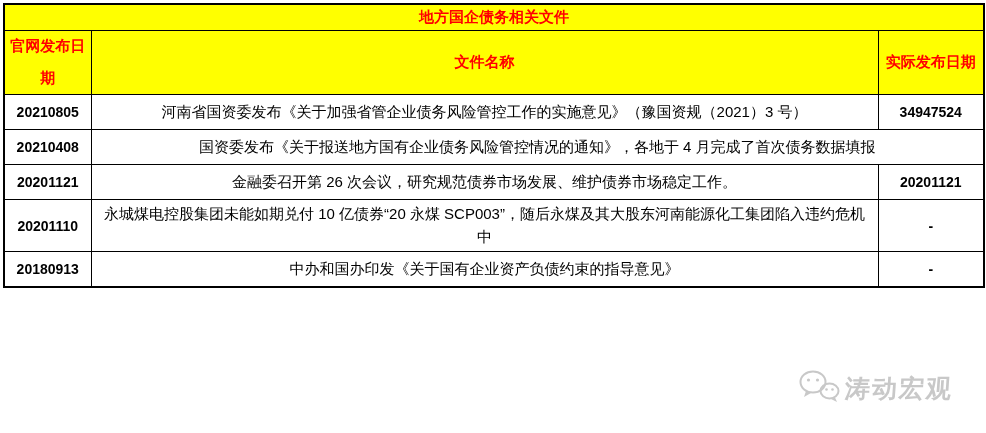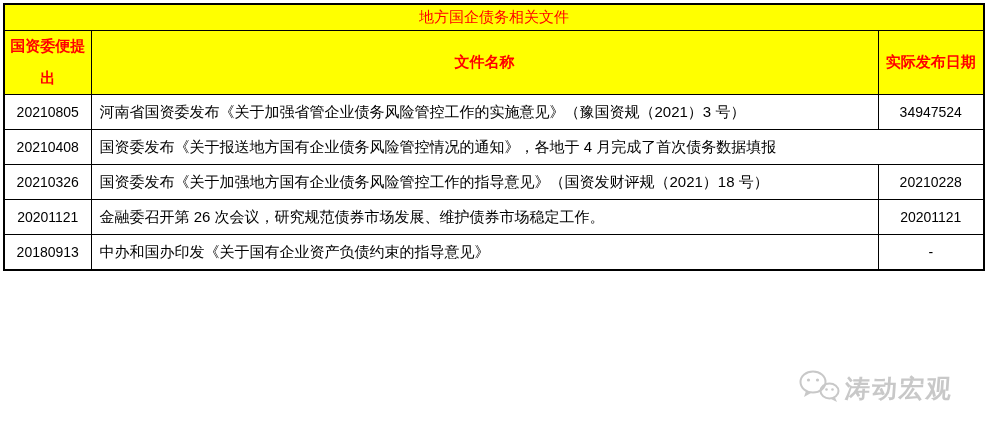--- a/index.html
+++ b/index.html
@@ -8,32 +8,32 @@
     font-family:"Liberation Sans","DejaVu Sans",sans-serif;
     overflow:hidden;
   }
   .table-wrap{position:absolute;left:3px;top:3px;width:980px;}
   table{border-collapse:collapse;width:100%;table-layout:fixed;border:2px solid #000;}
   th,td{border:1px solid #000;overflow:hidden;}
   
   .title-row th{
     background:#FFFF00;color:#FF0000;text-align:center;
     font-family:"DejaVu Serif","Liberation Serif",serif;
-    font-weight:normal;font-size:15px;height:25px;padding:0;
+    font-weight:bold;font-size:15px;height:25px;padding:0;
   }
   
   .header-row th{
     background:#FFFF00;color:#FF0000;text-align:center;vertical-align:middle;
     font-family:"DejaVu Serif","Liberation Serif",serif;
     font-weight:bold;font-size:15px;height:61px;line-height:2.1;padding:0 4px;
   }
   
   td{font-size:15px;color:#000;vertical-align:middle;background:#fff;}
-  td.date{text-align:center;font-size:14px;padding:0 2px;font-family:"Liberation Sans","DejaVu Sans",sans-serif;}
-  td.name{text-align:left;padding:2px 8px;line-height:1.5;}
+  td.date{text-align:center;font-size:14px;padding:0 2px;font-family:"Liberation Sans","DejaVu Sans",sans-serif;font-weight:bold;}
+  td.name{text-align:center;padding:2px 8px;line-height:1.5;}
   tr.row-n td{height:30px;}
   tr.row-t td{height:47px;}
   
   .watermark{
     position:absolute;left:798px;top:370px;width:185px;height:36px;
     display:flex;align-items:center;gap:5px;
     color:#bfbfbf;opacity:.85;pointer-events:none;
   }
   .watermark .wm-text{
     font-family:"DejaVu Serif","Liberation Serif",serif;
@@ -49,44 +49,44 @@
     <colgroup>
       <col style="width:87px">
         <col style="width:787px">
         <col style="width:106px">
     </colgroup>
     <thead>
       <tr class="title-row">
         <th colspan="3">地方国企债务相关文件</th>
       </tr>
       <tr class="header-row">
-        <th>国资委便提出</th>
+        <th>官网发布日期</th>
         <th>文件名称</th>
         <th>实际发布日期</th>
       </tr>
     </thead>
     <tbody>
       <tr class="row-n">
         <td class="date">20210805</td>
         <td class="name">河南省国资委发布《关于加强省管企业债务风险管控工作的实施意见》（豫国资规（2021）3 号）</td>
         <td class="date">34947524</td>
       </tr>
       <tr class="row-n">
         <td class="date">20210408</td>
         <td class="name" colspan="2">国资委发布《关于报送地方国有企业债务风险管控情况的通知》，各地于 4 月完成了首次债务数据填报</td>
       </tr>
       <tr class="row-n">
-        <td class="date">20210326</td>
-        <td class="name">国资委发布《关于加强地方国有企业债务风险管控工作的指导意见》（国资发财评规（2021）18 号）</td>
-        <td class="date">20210228</td>
-      </tr>
-      <tr class="row-n">
         <td class="date">20201121</td>
         <td class="name">金融委召开第 26 次会议，研究规范债券市场发展、维护债券市场稳定工作。</td>
         <td class="date">20201121</td>
+      </tr>
+      <tr class="row-t">
+        <td class="date">20201110</td>
+        <td class="name">永城煤电控股集团未能如期兑付 10 亿债券“20 永煤 SCP003”，随后永煤及其大股东河南能源化工集团陷入违约危机中</td>
+        <td class="date">-</td>
       </tr>
       <tr class="row-n">
         <td class="date">20180913</td>
         <td class="name">中办和国办印发《关于国有企业资产负债约束的指导意见》</td>
         <td class="date">-</td>
       </tr>
     </tbody>
   </table>
 </div>
 

